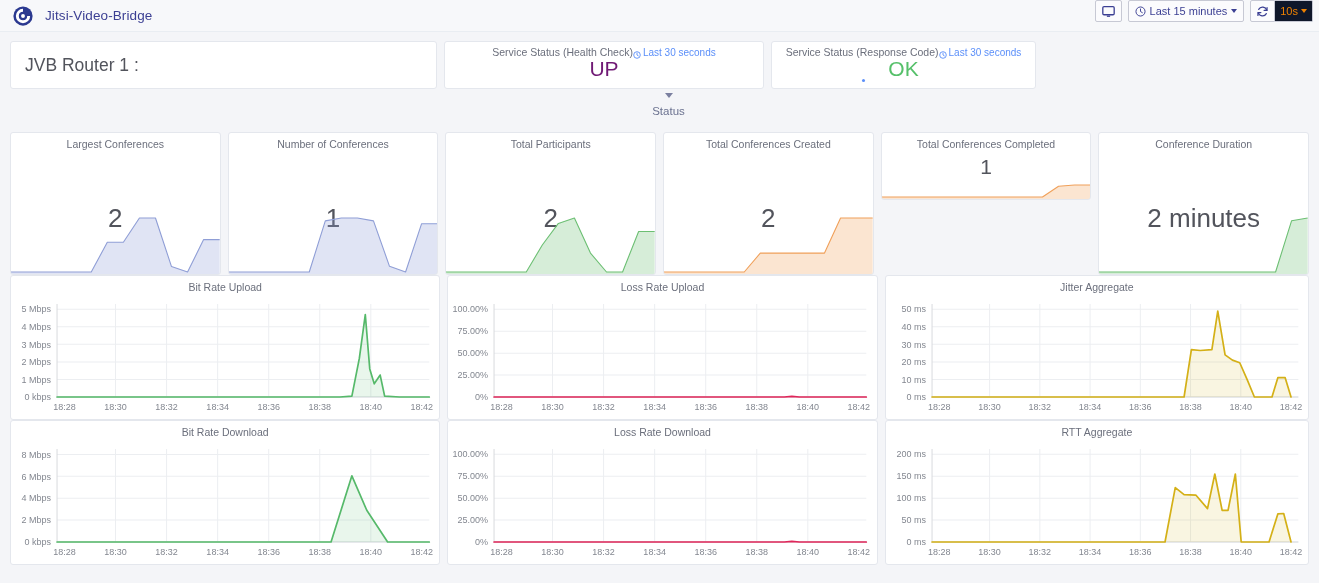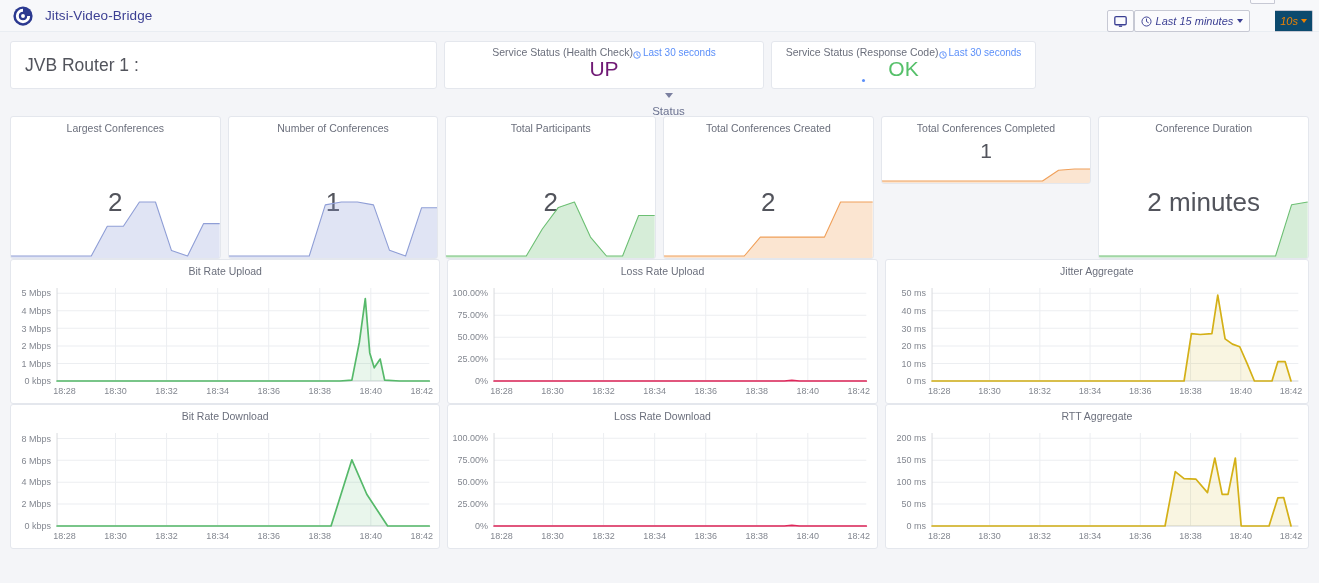--- a/index.html
+++ b/index.html
@@ -20,36 +20,36 @@
     padding: 0 6px;
     position: relative;
   }
   .brand { display: flex; align-items: center; gap: 11px; padding-left: 6px; }
   .logo { width: 22px; height: 22px; display: block; }
   .brand-title {
     font-size: 13.5px; color: #3b3f93; letter-spacing: .1px;
   }
   .nav-right {
     position: absolute; right: 6px; top: 0; height: 32px;
-    display: flex; align-items: flex-end; gap: 0; font-style: italic;
+    display: flex; align-items: flex-start; gap: 6px;
   }
   .nav-btn {
     height: 22px; border: 1px solid #c7c9d4; border-radius: 2px;
     background: #fbfbfd; color: #3b3f93;
     display: flex; align-items: center; gap: 4px;
     padding: 0 6px; font-size: 11px; cursor: pointer; white-space: nowrap;
   }
   .nav-btn svg { display: block; }
   .refresh-group { display: flex; align-items: stretch; }
   .refresh-group .nav-btn { border-radius: 2px 0 0 2px; padding: 0 5px; }
   .refresh-group .interval {
     height: 22px; border: 1px solid #c7c9d4; border-left: none;
-    border-radius: 0 2px 2px 0; background: #0c4a6e;
+    border-radius: 0 2px 2px 0; background: #0f172a;
     display: flex; align-items: center; gap: 3px;
-    padding: 0 5px; font-size: 11px; color: #ef8200; cursor: pointer; margin-top: 28px;
+    padding: 0 5px; font-size: 11px; color: #ef8200; cursor: pointer;
   }
   .caret {
     width: 0; height: 0; border-left: 3.5px solid transparent;
     border-right: 3.5px solid transparent; border-top: 4px solid currentColor;
     display: inline-block;
   }
 
   
   .dash { padding: 0 10px; }
 
@@ -99,21 +99,21 @@
     display: flex; align-items: center; gap: 7px;
     height: 21px; padding-left: 18px; margin-top: 4px;
     font-size: 11.5px; color: #6b7290; cursor: pointer; flex-direction: column;
   }
   .row-header .chev {
     width: 0; height: 0; border-left: 4px solid transparent;
     border-right: 4px solid transparent; border-top: 5px solid #7b80a0;
   }
 
   
-  .stat-row { margin-top: 2px; justify-content: flex-end; }
+  .stat-row { margin-top: 18px; justify-content: flex-end; }
   .panel-stat { height: 143px; }
   .stat-value {
     position: absolute; left: 0; right: 0;
     text-align: center; font-size: 26px; color: #52545c; line-height: 30px;
   }
   .spark { position: absolute; left: 0; bottom: 0; width: 100%; }
   .spark svg { display: block; width: 100%; }
 
   .stack { display: flex; flex-direction: column; }
   .panel-stat-sm { height: 68px; }

